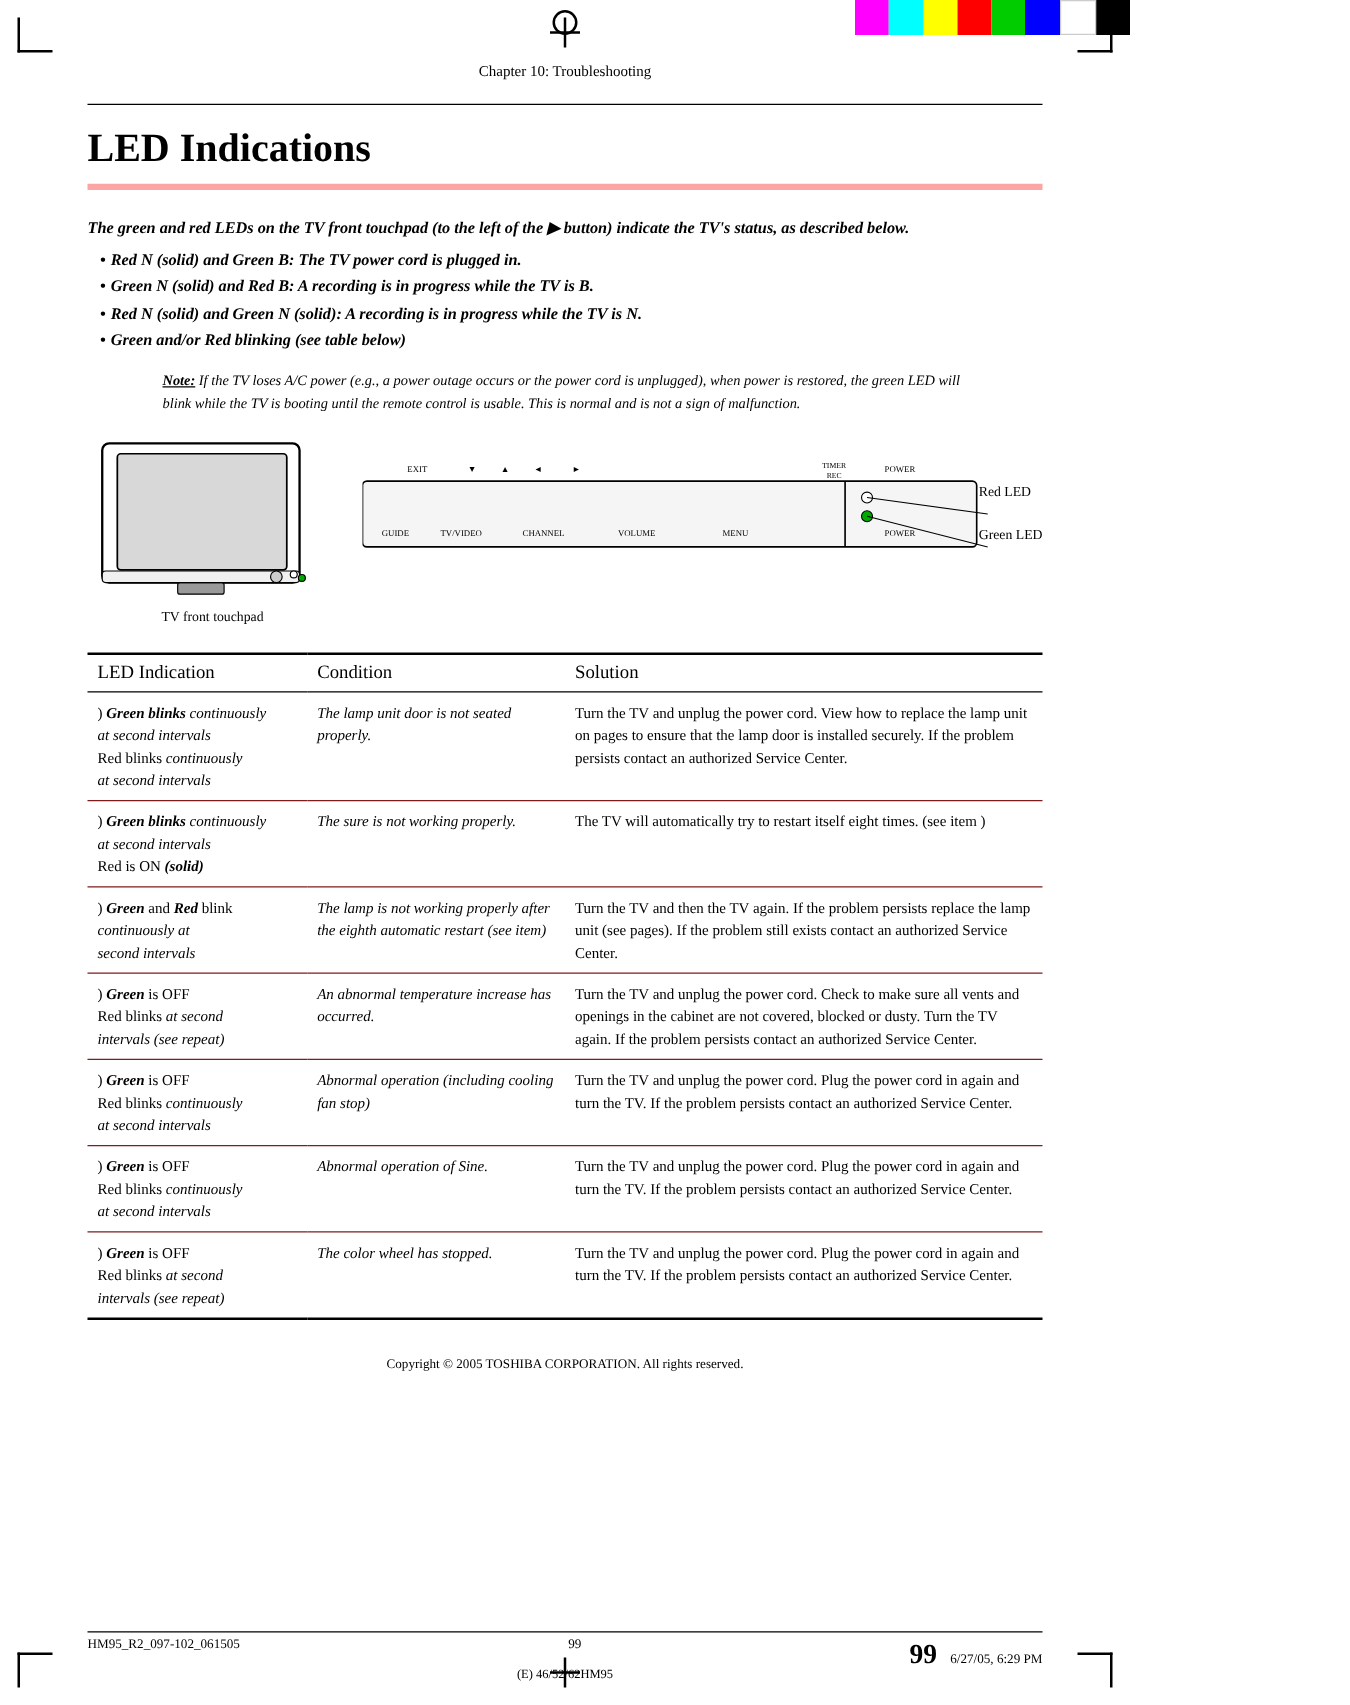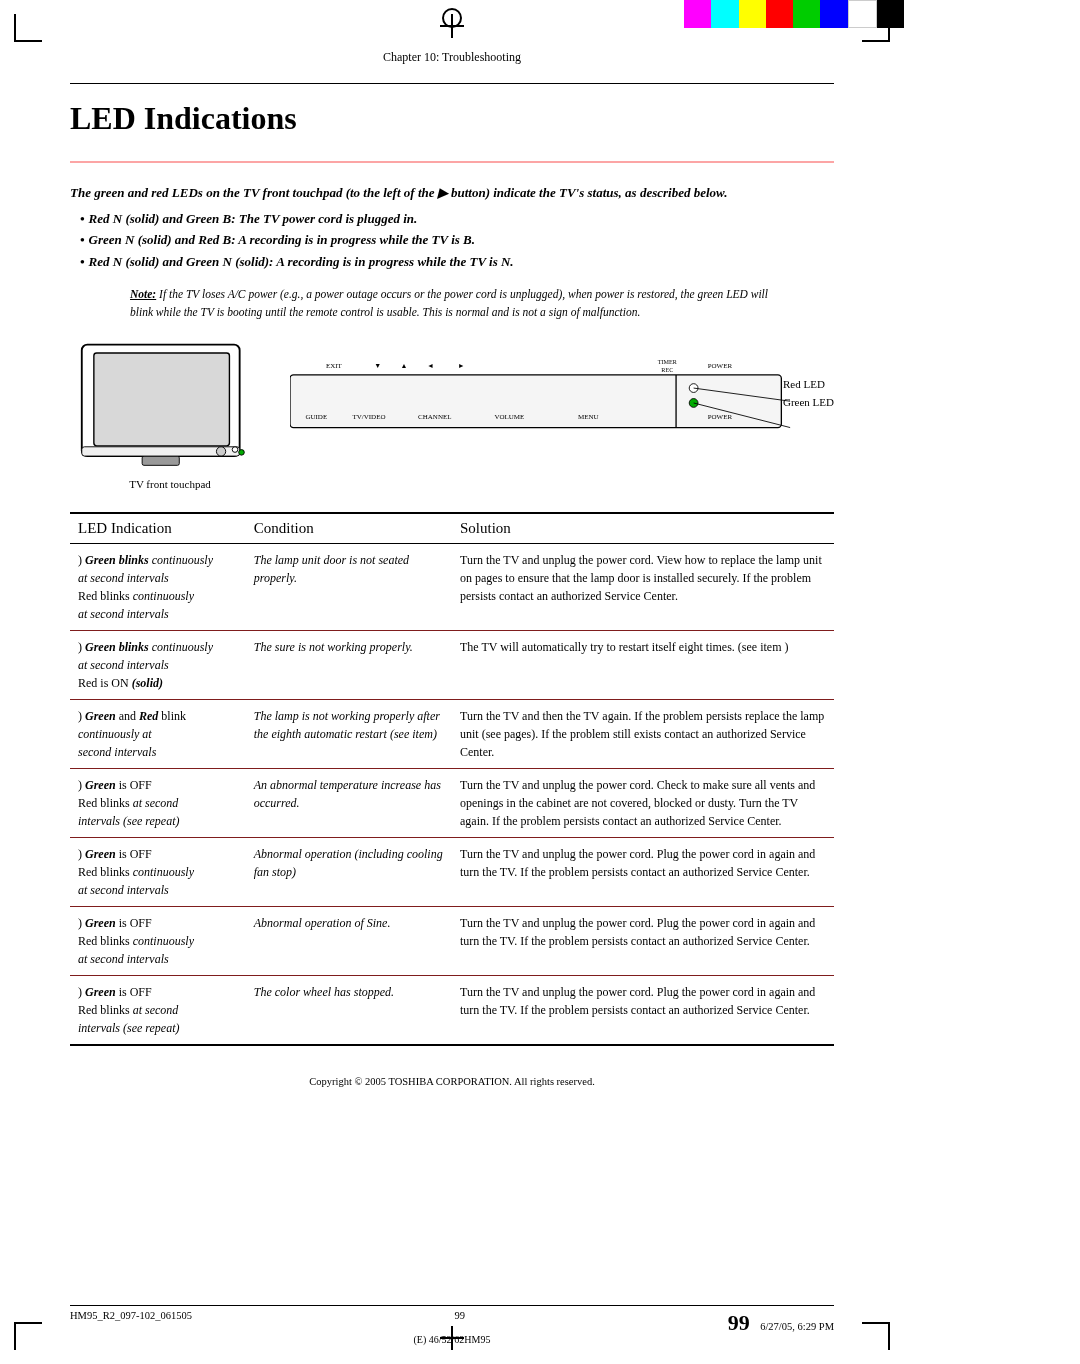--- a/index.html
+++ b/index.html
@@ -118,22 +118,22 @@
       font-size: 12px;
       margin-bottom: 18px;
       margin-top: 10px;
     }
 
     
     .page-title {
       font-size: 32px;
       font-weight: bold;
       margin-bottom: 20px;
-      border-bottom: 2px solid #fca5a5;
-      padding-bottom: 24px;
+      border-bottom: 5px solid #fca5a5;
+      padding-bottom: 10px;
     }
 
     
     .intro-bold {
       font-size: 13px;
       font-weight: bold;
       font-style: italic;
       margin-bottom: 6px;
       line-height: 1.5;
     }
@@ -291,20 +291,21 @@
   </div>
 
   <div class="intro-bold">
     <span>The green and red LEDs on the TV front touchpad (to the left of the ▶ button) indicate the TV's status, as described below.</span>
   </div>
 
   <ul class="bullet-list">
     <li>Red N (solid) and Green B: The TV power cord is plugged in.</li>
     <li>Green N (solid) and Red B: A recording is in progress while the TV is B.</li>
     <li>Red N (solid) and Green N (solid): A recording is in progress while the TV is N.</li>
+    <li>Green and/or Red blinking (see table below)</li>
   </ul>
 
   <div class="note-block">
     <span class="note-label">Note:</span>
     <span>If the TV loses A/C power (e.g., a power outage occurs or the power cord is unplugged), when power is restored, the green LED will blink while the TV is booting until the remote control is usable. This is normal and is not a sign of malfunction.</span>
   </div>
 
   <div class="tv-diagram-area">
 
     <div class="tv-image-box">
@@ -351,21 +352,21 @@
 
         <circle cx="460" cy="45" r="5" fill="#fff" stroke="#000" stroke-width="1"></circle>
         <circle cx="460" cy="62" r="5" fill="#0a0" stroke="#000" stroke-width="1"></circle>
 
         <line x1="460" y1="45" x2="570" y2="60" stroke="#000" stroke-width="1"></line>
         <line x1="460" y1="62" x2="570" y2="90" stroke="#000" stroke-width="1"></line>
       </svg>
       
       <div style="position:absolute;right:0;top:38px;font-size:11px;">
         <div>Red LED</div>
-        <div style="margin-top:6px;">Green LED</div>
+        <div style="margin-top:22px;">Green LED</div>
       </div>
     </div>
   </div>
 
   <table class="led-table">
     <thead>
       <tr>
         <th class="col-led">
           <span>LED Indication</span>
         </th>

